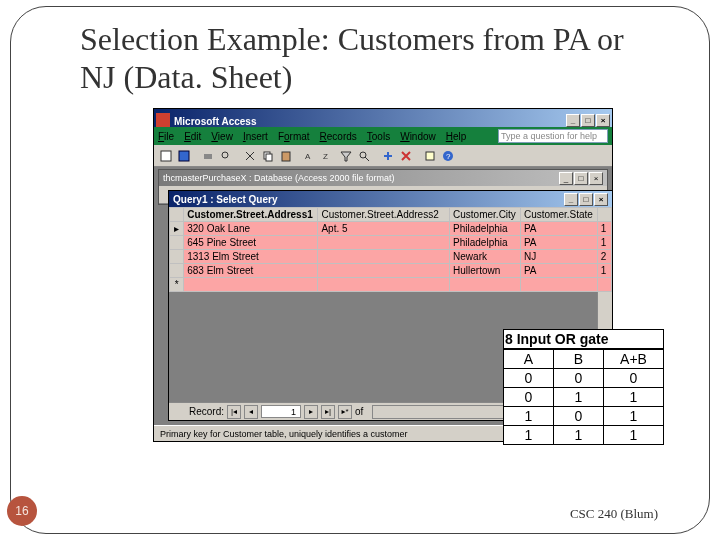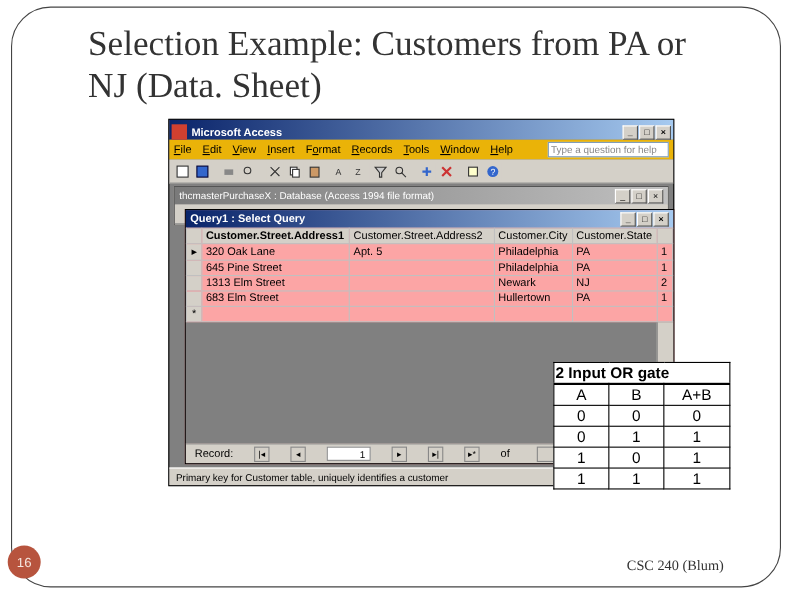--- a/index.html
+++ b/index.html
@@ -61,21 +61,21 @@
     border: 1px solid #fff;
     border-right-color: #555;
     border-bottom-color: #555;
     font-size: 8px;
     text-align: center;
     line-height: 11px;
     color: #000;
   }
   .menubar {
     height: 18px;
-    background: #eab308;
+    background: #15803d;
     display: flex;
     align-items: center;
     padding: 0 4px;
     gap: 10px;
     font-size: 10px;
     color: #000;
   }
   .menubar .item u { text-decoration: underline; }
   .ask-box {
     margin-left: auto;
@@ -178,22 +178,22 @@
     border-left: 1px solid #888;
     margin-left: auto;
   }
   .nav-bar {
     height: 18px;
     background: #d4d0c8;
     border-top: 1px solid #888;
     display: flex;
     align-items: center;
     font-size: 10px;
-    padding: 0 8px;
-    gap: 19px;
+    padding: 0 20px;
+    gap: 3px;
   }
   .nav-bar .navbtn {
     width: 14px; height: 14px;
     background: #d4d0c8;
     border: 1px solid #888;
     text-align: center;
     line-height: 12px;
     font-size: 8px;
   }
   .nav-bar .recfield {
@@ -377,21 +377,21 @@
     <span class="tbtn">
         <svg viewBox="0 0 12 12">
           <circle cx="6" cy="6" r="5" fill="#36c"></circle>
           <text x="4" y="9" font-size="8" fill="#fff">?</text>
         </svg>
       </span>
   </div>
 
   <div class="db-window">
     <div class="db-title">
-      <span>thcmasterPurchaseX : Database (Access 1994 file format)</span>
+      <span>thcmasterPurchaseX : Database (Access 2000 file format)</span>
       <div class="win-controls">
         <div class="win-btn">_</div>
         <div class="win-btn">□</div>
         <div class="win-btn">×</div>
       </div>
     </div>
     <div class="db-toolbar"></div>
   </div>
 
   <div class="statusbar">
@@ -476,21 +476,21 @@
     <span class="navbtn">▸|</span>
     <span class="navbtn">▸*</span>
     <span>of</span>
     <div style="flex:1; height:14px; background:#d4d0c8; border:1px solid #888; margin-left:6px;"></div>
   </div>
 </div>
 
 <table class="truth-table">
   <tbody>
       <tr class="caption">
-        <td colspan="3" style="text-align:left;">2 Input OR gate</td>
+        <td colspan="3" style="text-align:left;">8 Input OR gate</td>
       </tr>
   <tr>
     <th style="font-weight:normal;">A</th>
     <th style="font-weight:normal;">B</th>
     <th class="ab" style="font-weight:normal;">A+B</th>
   </tr>
   </tbody>
     <tbody id="truth-body">
       <tr>
         <td>0</td>

